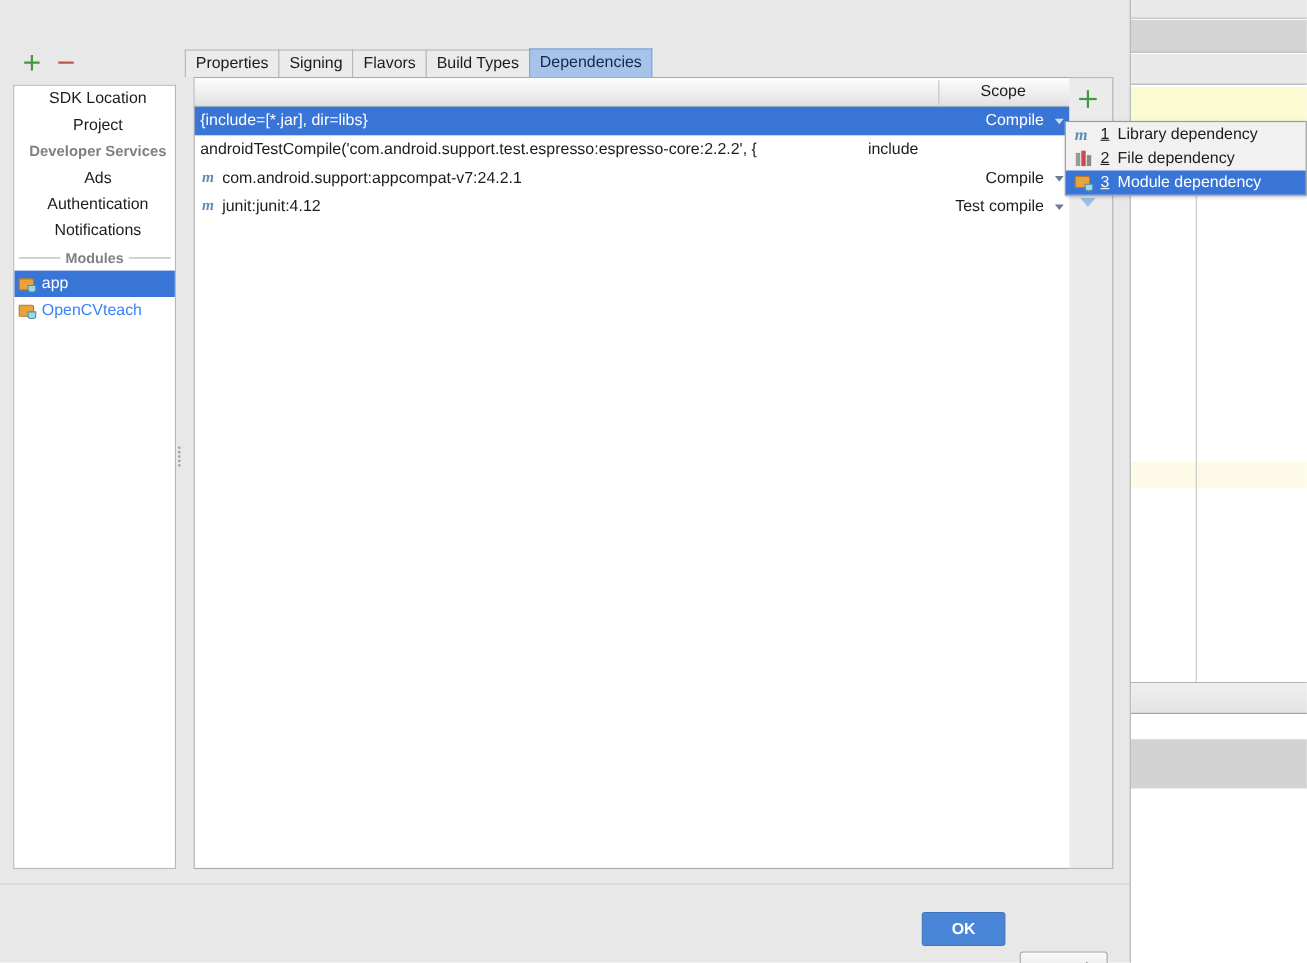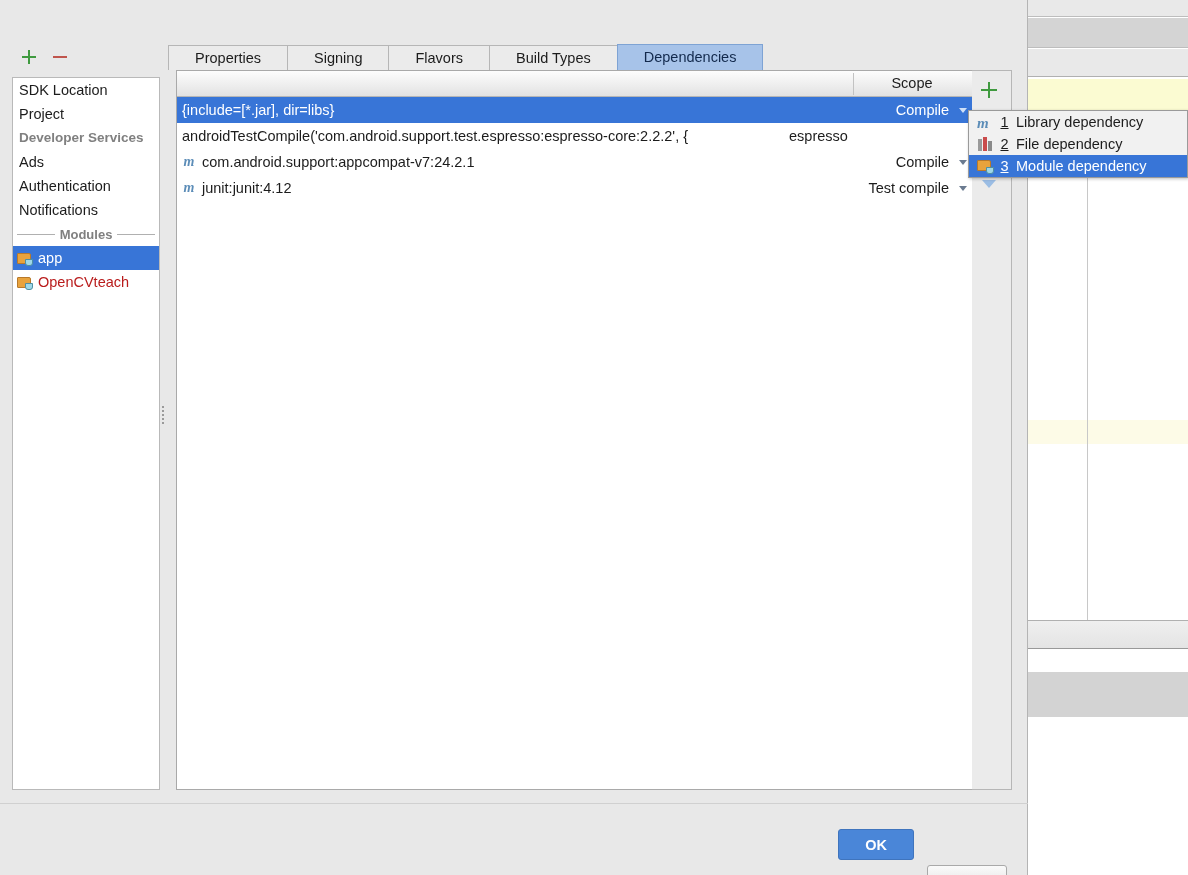--- a/index.html
+++ b/index.html
@@ -70,20 +70,21 @@
     width: 18px; height: 18px; cursor: pointer;
   }
 
   
   #left-panel {
     position: absolute; left: 12px; top: 77px;
     width: 148px; height: 713px;
     background: #ffffff;
     border: 1px solid #b9b9b9;
     overflow: hidden;
+    text-align: center;
   }
   .nav-item {
     height: 24px; line-height: 24px;
     padding-left: 6px;
     font-size: 14.5px; color: #1c1c1c;
     white-space: nowrap;
     cursor: pointer;
   }
   .nav-item.header-sep {
     color: #808080; font-weight: bold; font-size: 13.5px;
@@ -91,21 +92,21 @@
   }
   .modules-sep {
     height: 24px; display: flex; align-items: center;
     gap: 5px; padding: 0 4px; cursor: default;
   }
   .modules-sep .line { flex: 1; height: 1px; background: #b0b0b0; }
   .modules-sep .txt { font-size: 13px; font-weight: bold; color: #808080; }
   .mod-row {
     height: 24px; display: flex; align-items: center;
     gap: 6px; padding-left: 4px;
-    font-size: 14.5px; color: #b91c1c;
+    font-size: 14.5px; color: #3b82f6;
     cursor: pointer;
   }
   .mod-row.selected { background: #3875d7; color: #ffffff; }
   .mod-icon { width: 15px; height: 13px; position: relative; flex: 0 0 auto; }
   .mod-icon .folder {
     position: absolute; left: 0; top: 1px;
     width: 14px; height: 11px;
     background: #e8a33d;
     border: 1px solid #b8792a;
     border-radius: 1px 2px 2px 1px;
@@ -129,21 +130,21 @@
   }
 
   
   #tabs {
     position: absolute; left: 168px; top: 44px;
     height: 26px;
     display: flex; align-items: flex-end;
   }
   .tab {
     height: 25px; line-height: 24px;
-    padding: 0 26px;
+    padding: 0 9px;
     font-size: 14.5px; color: #1c1c1c;
     background: #ebebeb;
     border: 1px solid #b6b6b6;
     border-bottom: none;
     margin-right: -1px;
     cursor: pointer;
     white-space: nowrap;
   }
   .tab.active {
     background: #a7c3e9;
@@ -396,21 +397,21 @@
         <span>{include=[*.jar], dir=libs}</span>
       </span>
       <span class="c-scope">Compile</span>
       <span class="caret"></span>
     </div>
 
     <div class="trow" style="top:52px;">
       <span class="c-name">
         <span>androidTestCompile('com.android.support.test.espresso:espresso-core:2.2.2', {</span>
       </span>
-      <span class="c-mid">espresso</span>
+      <span class="c-mid">include</span>
     </div>
 
     <div class="trow" style="top:78px;">
       <span class="c-name">
         <span class="m-icon">m</span>
         <span>com.android.support:appcompat-v7:24.2.1</span>
       </span>
       <span class="c-scope">Compile</span>
       <span class="caret"></span>
     </div>

